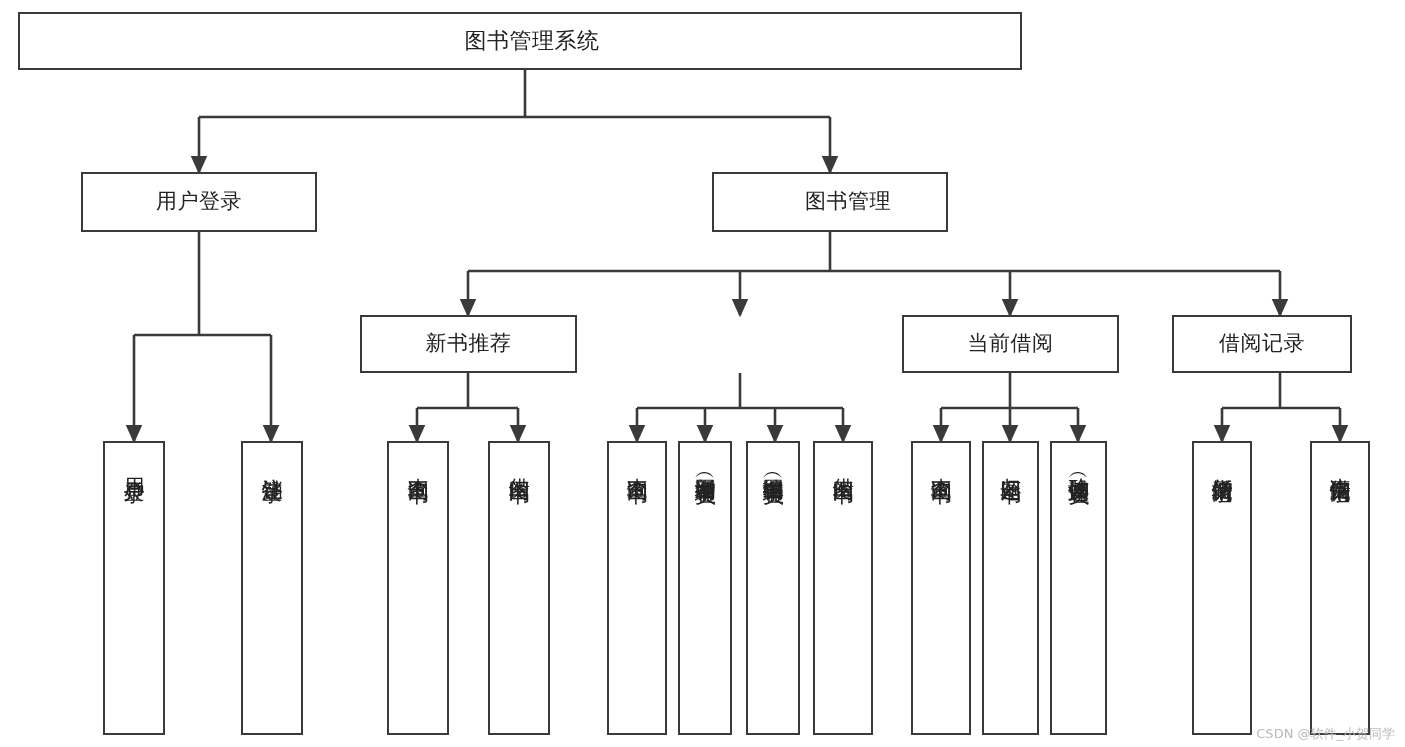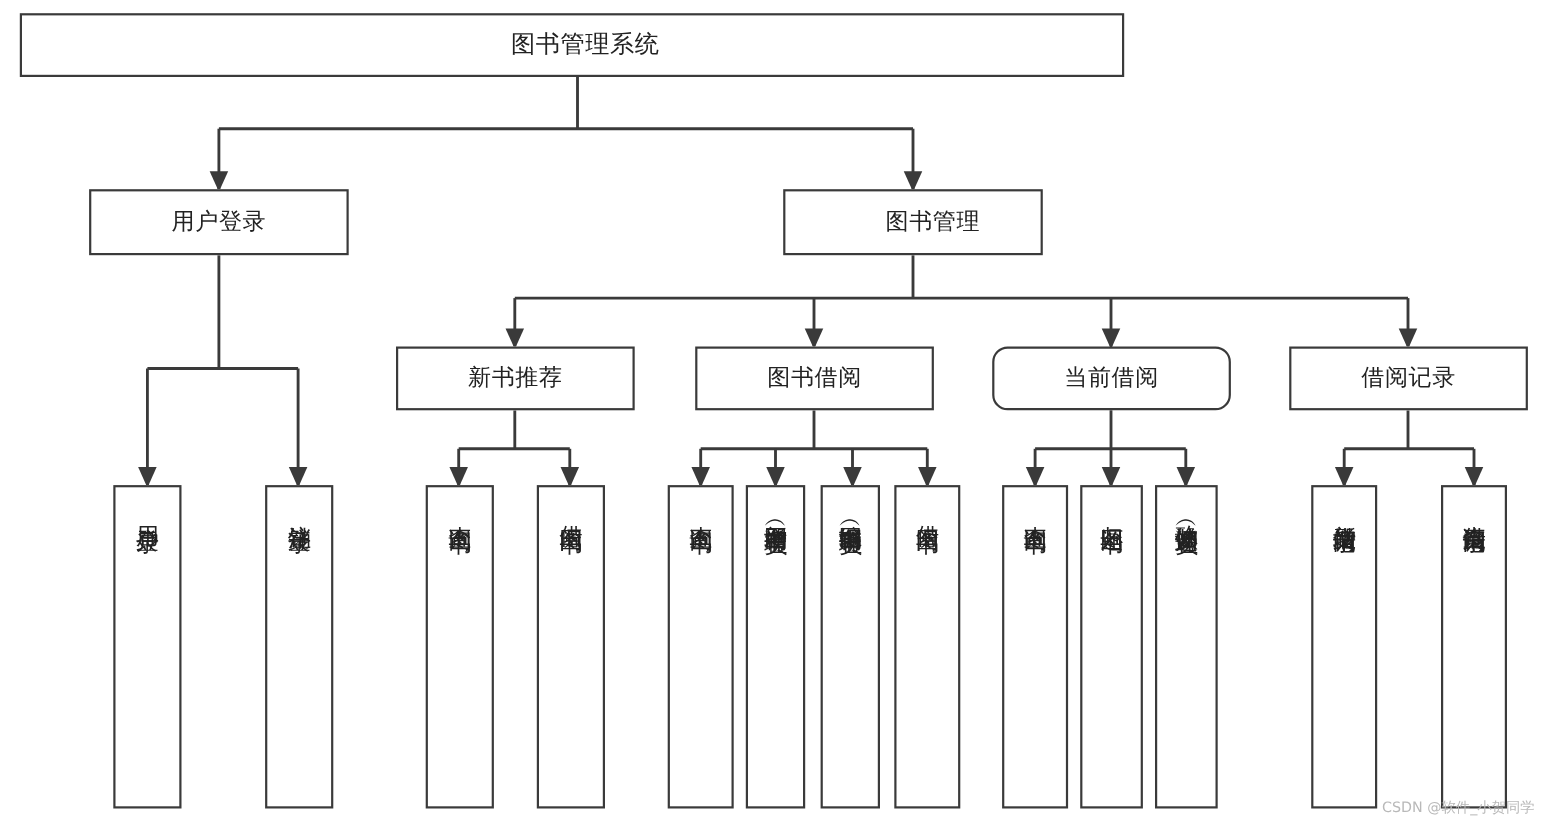--- a/index.html
+++ b/index.html
@@ -135,27 +135,24 @@
   <div class="node h" style="left:81px;top:172px;width:236px;height:60px;">
     <span class="lbl">用户登录</span>
   </div>
   <div class="node h" style="left:712px;top:172px;width:236px;height:60px;padding-left:36px;">
     <span class="lbl">图书管理</span>
   </div>
 
   <div class="node h" style="left:360px;top:315px;width:217px;height:58px;">
     <span class="lbl">新书推荐</span>
   </div>
-  <div class="node h" style="left:632px;top:315px;width:217px;height:58px;">
-    <span class="lbl">图书借阅</span>
-  </div>
-  <div class="node h" style="left:902px;top:315px;width:217px;height:58px;border-radius:14px;">
+  <div class="node h" style="left:902px;top:315px;width:217px;height:58px;">
     <span class="lbl">当前借阅</span>
   </div>
-  <div class="node h" style="left:1172px;top:315px;width:217px;height:58px;">
+  <div class="node h" style="left:1172px;top:315px;width:180px;height:58px;">
     <span class="lbl">借阅记录</span>
   </div>
 
   <div class="node v" style="left:103px;top:441px;width:62px;height:294px;">
     <span class="lbl">用户登录</span>
   </div>
   <div class="node v" style="left:241px;top:441px;width:62px;height:294px;">
     <span class="lbl">注销登录</span>
   </div>
 

